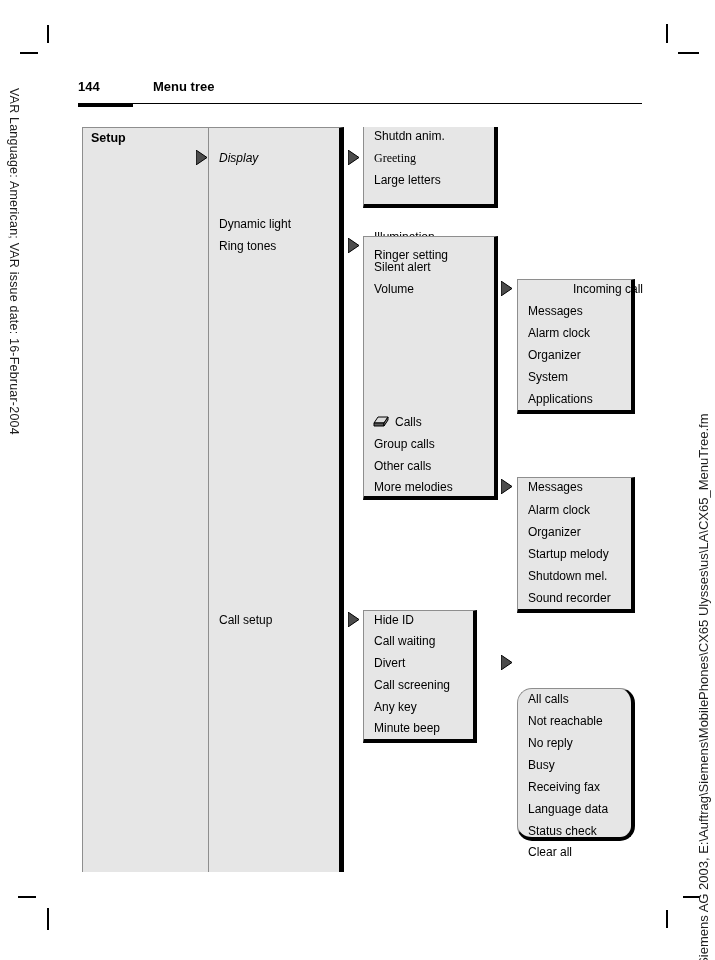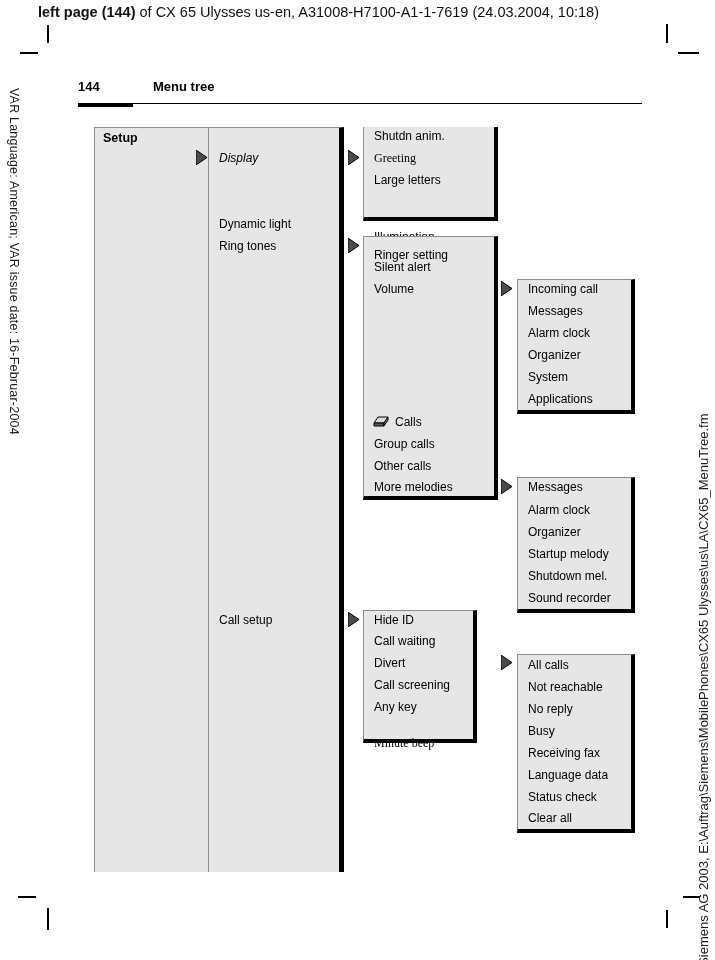--- a/index.html
+++ b/index.html
@@ -42,51 +42,50 @@
   .root-label { position:absolute; left:8px; top:3px; font-size:12.5px; font-weight:bold; }
   .arrow { position:absolute; width:11px; height:15px; }
   .calls-row { position:absolute; left:9px; display:flex; align-items:center; height:17px; }
   .calls-row .icon { margin-right:5px; display:inline-block; }
 </style>
 </head>
 <body>
 
 <div class="page">
 
-  <div class="hdr"><span class="b">left page (144)</span><span> of CX 65 Ulysses us-en, A31008-H7100-A1-1-7619 (24.03.2004, 10:18)</span></div>
 
   <div class="crop" style="left:47px;  top:25px;  width:2px;  height:18px;"></div>
   <div class="crop" style="left:20px;  top:52px;  width:18px; height:2px;"></div>
   <div class="crop" style="left:666px; top:24px;  width:2px;  height:19px;"></div>
   <div class="crop" style="left:678px; top:52px;  width:21px; height:2px;"></div>
   <div class="crop" style="left:18px;  top:896px; width:18px; height:2px;"></div>
   <div class="crop" style="left:47px;  top:908px; width:2px;  height:22px;"></div>
   <div class="crop" style="left:683px; top:896px; width:17px; height:2px;"></div>
   <div class="crop" style="left:666px; top:910px; width:2px;  height:18px;"></div>
 
   <div class="vleft">VAR Language: American; VAR issue date: 16-Februar-2004</div>
   <div class="vright">© Siemens AG 2003, E:\Auftrag\Siemens\MobilePhones\CX65 Ulysses\us\LA\CX65_MenuTree.fm</div>
 
   <div class="pgnum">144</div>
   <div class="pgtitle">Menu tree</div>
   <div class="rule-thin"></div>
   <div class="rule-thick"></div>
 
-  <div class="box open-bottom thick-right" style="left:94px; top:127px; width:135px; height:745px;">
+  <div class="box open-bottom thick-right" style="left:82px; top:127px; width:135px; height:745px;">
     <div class="root-label">Setup</div>
   </div>
 
   <div class="box open-bottom thick-right" style="left:208px; top:127px; width:136px; height:745px;">
     <div class="item" style="top:22px;font-style:italic;">Display</div>
     <div class="item" style="top:88px;">Dynamic light</div>
     <div class="item" style="top:110px;">Ring tones</div>
     <div class="item" style="top:484px;">Call setup</div>
   </div>
 
-  <div class="box open-top" style="left:363px; top:127px; width:135px; height:94px;">
+  <div class="box open-top" style="left:363px; top:127px; width:135px; height:81px;">
     <div class="item" style="top:1px;">Shutdn anim.</div>
     <div class="item" style="top:23px;font-family:Liberation Serif, serif;">Greeting</div>
     <div class="item" style="top:45px;">Large letters</div>
     <div class="item" style="top:66px;margin-top:36px;">Illumination</div>
   </div>
 
   <div class="box" style="left:363px; top:236px; width:135px; height:264px;">
     <div class="item" style="top:10px;text-align:center;">Ringer setting</div>
     <div class="item" style="top:22px;">Silent alert</div>
     <div class="item" style="top:44px;">Volume</div>
@@ -104,42 +103,42 @@
     <div class="item" style="top:221px;">Other calls</div>
     <div class="item" style="top:242px;">More melodies</div>
   </div>
 
   <div class="box" style="left:363px; top:610px; width:114px; height:133px;">
     <div class="item" style="top:1px;">Hide ID</div>
     <div class="item" style="top:22px;">Call waiting</div>
     <div class="item" style="top:44px;">Divert</div>
     <div class="item" style="top:66px;">Call screening</div>
     <div class="item" style="top:88px;">Any key</div>
-    <div class="item" style="top:124px;font-family:Liberation Serif, serif;">Minute beep</div>
+    <div class="item" style="top:109px;">Minute beep</div>
   </div>
 
   <div class="box" style="left:517px; top:279px; width:118px; height:135px;">
-    <div class="item" style="top:1px;">Incoming call</div>
+    <div class="item" style="top:1px;margin-left:45px;">Incoming call</div>
     <div class="item" style="top:23px;">Messages</div>
     <div class="item" style="top:45px;">Alarm clock</div>
     <div class="item" style="top:67px;">Organizer</div>
     <div class="item" style="top:89px;">System</div>
     <div class="item" style="top:111px;">Applications</div>
   </div>
 
   <div class="box" style="left:517px; top:477px; width:118px; height:136px;">
     <div class="item" style="top:1px;">Messages</div>
     <div class="item" style="top:24px;">Alarm clock</div>
     <div class="item" style="top:46px;">Organizer</div>
     <div class="item" style="top:68px;">Startup melody</div>
     <div class="item" style="top:90px;">Shutdown mel.</div>
     <div class="item" style="top:112px;">Sound recorder</div>
   </div>
 
-  <div class="box" style="left:517px; top:654px; width:118px; height:179px;">
+  <div class="box" style="left:517px; top:688px; width:118px; height:153px;border-radius:15px;">
     <div class="item" style="top:2px;">All calls</div>
     <div class="item" style="top:24px;">Not reachable</div>
     <div class="item" style="top:46px;">No reply</div>
     <div class="item" style="top:68px;">Busy</div>
     <div class="item" style="top:90px;">Receiving fax</div>
     <div class="item" style="top:112px;">Language data</div>
     <div class="item" style="top:134px;">Status check</div>
     <div class="item" style="top:155px;">Clear all</div>
   </div>
 

